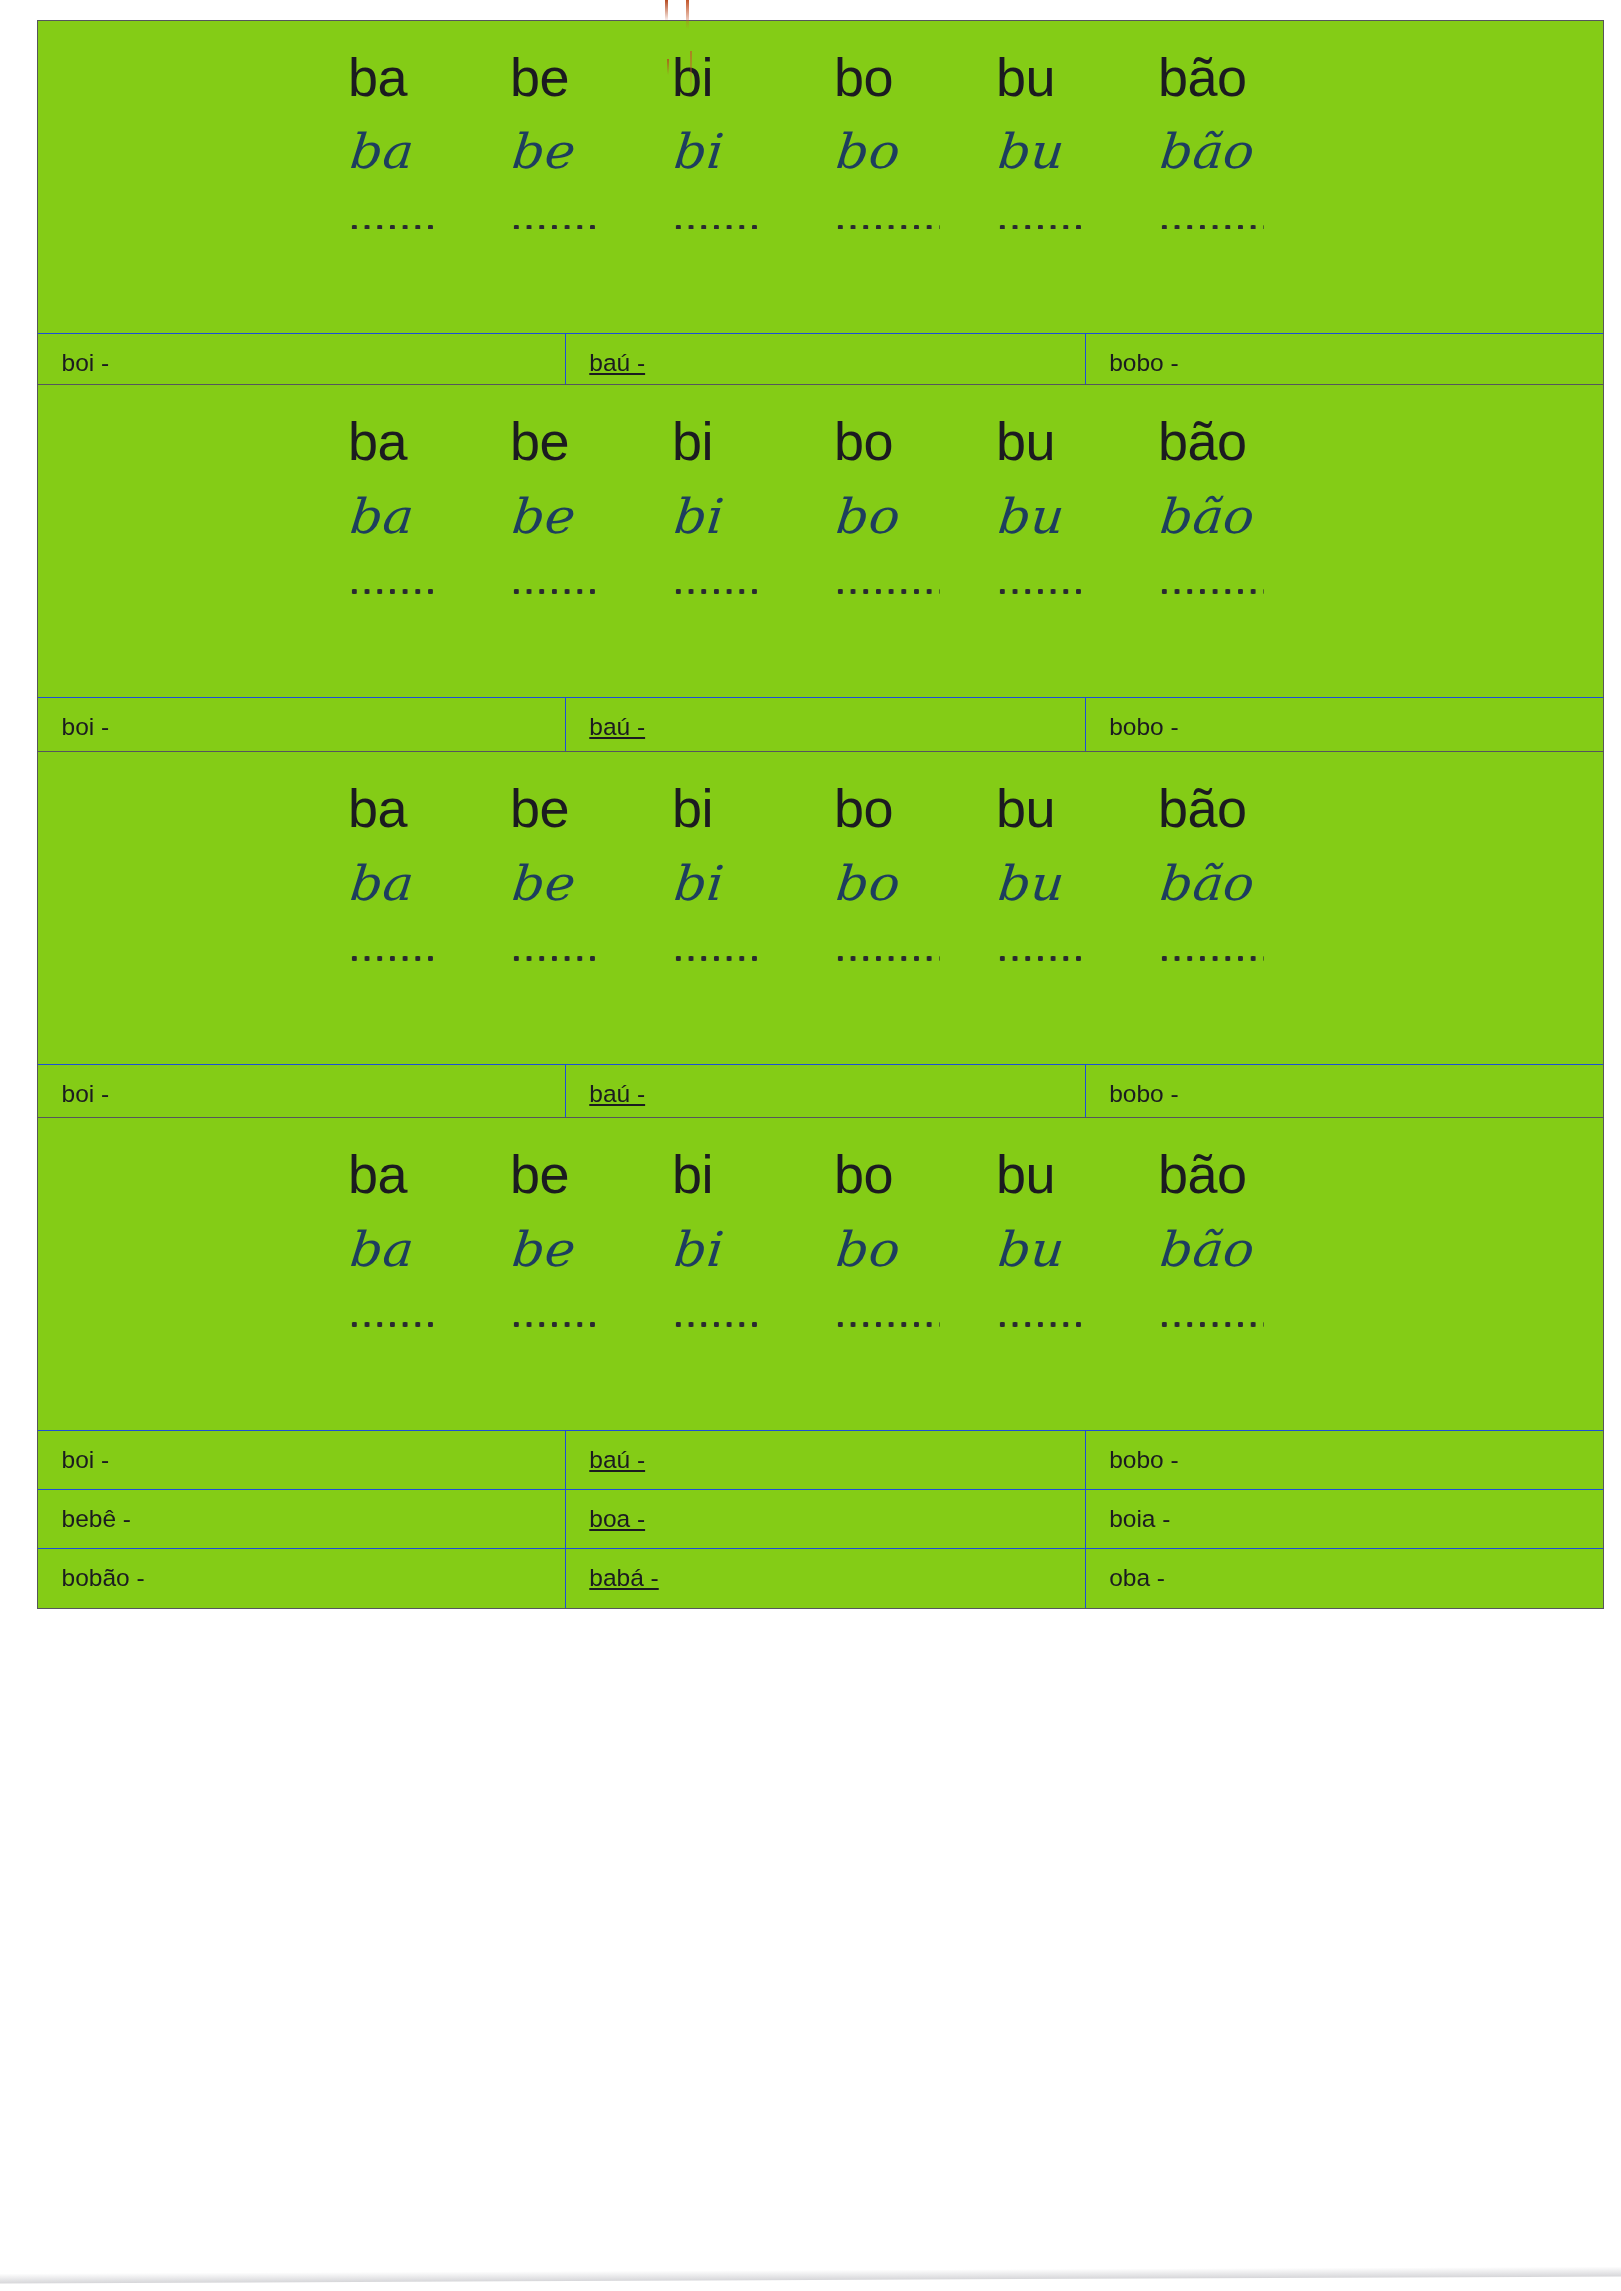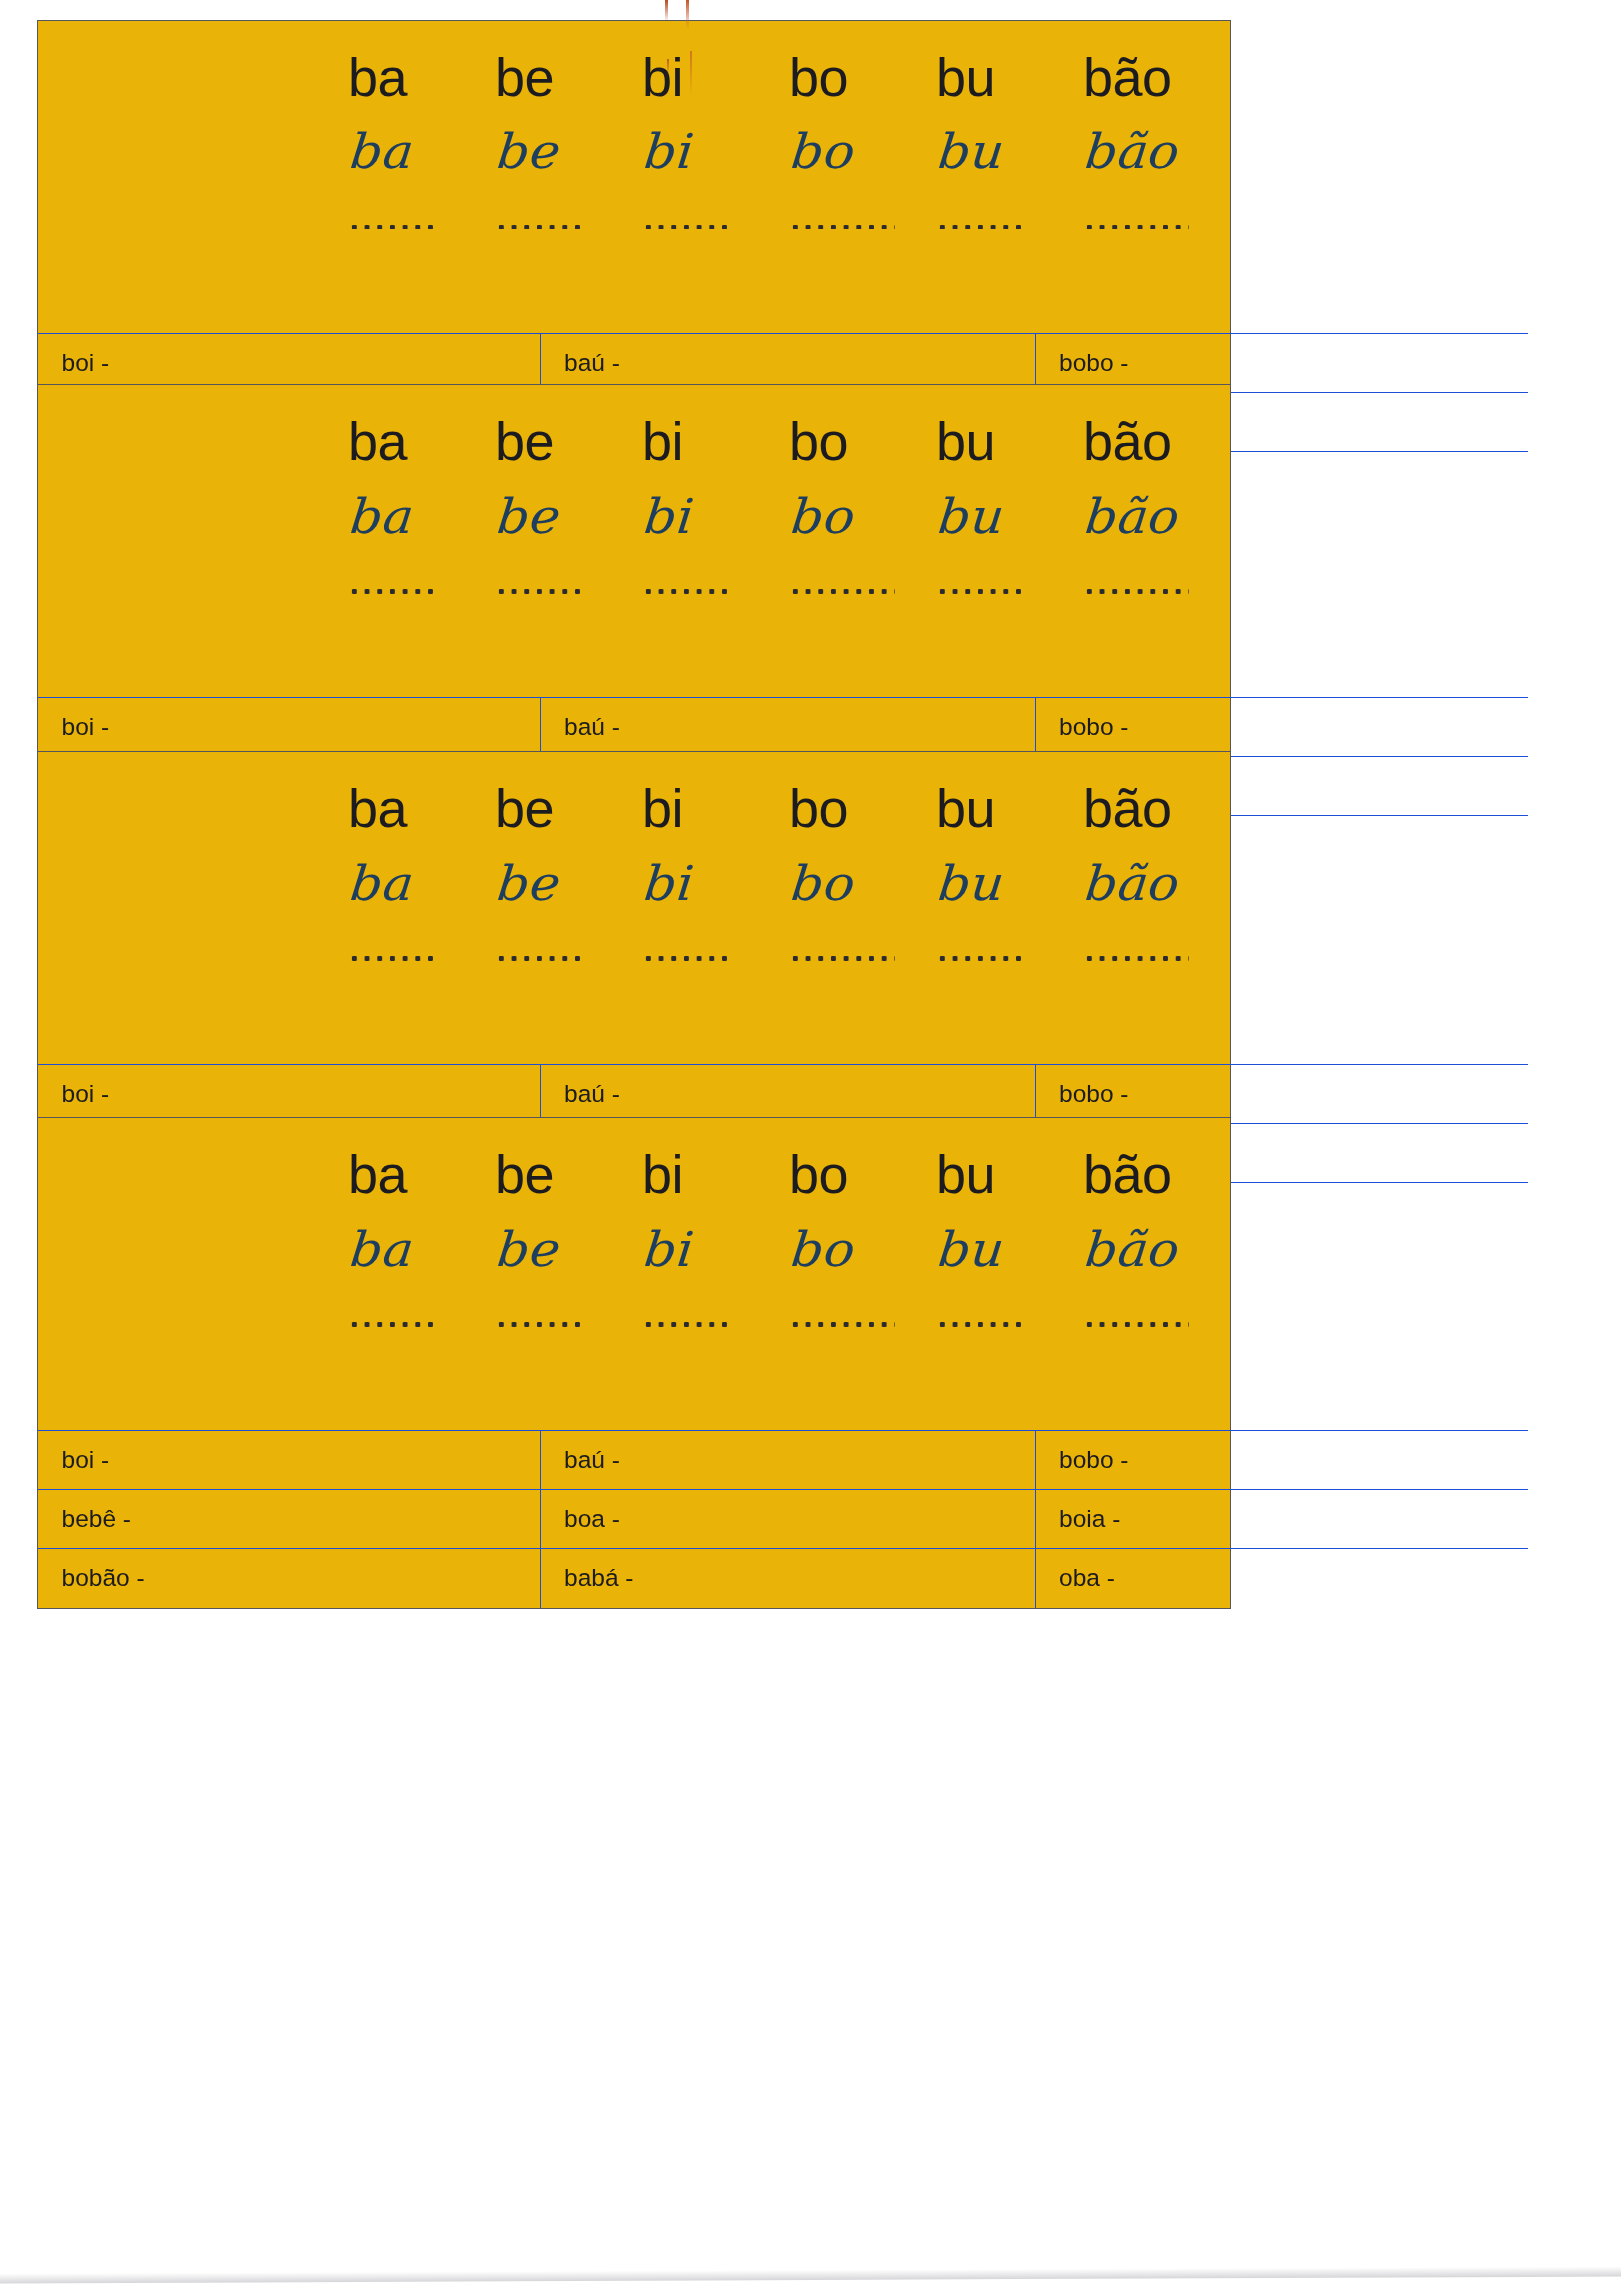--- a/index.html
+++ b/index.html
@@ -20,24 +20,24 @@
     width: 1621px;
     height: 2292px;
     background: #ffffff;
     box-sizing: border-box;
   }
 
   
   .block {
     position: absolute;
     left: 37px;
-    width: 1194px;
+    width: 1567px;
     box-sizing: border-box;
     border: 1px solid #55555c;
-    background: #eab308;
+    background: #84cc16;
   }
 
   .syllable-area {
     box-sizing: border-box;
     padding: 29px 0 0 0;
     min-height: 312px;
     position: relative;
   }
 
   .syl-row {
@@ -107,21 +107,21 @@
     border: 1px solid #1d4ed8;
     height: 59px;
     padding: 0 0 0 23.5px;
     font-family: "Liberation Sans", sans-serif;
     font-size: 24.5px;
     color: #1b1b20;
     vertical-align: middle;
     box-sizing: border-box;
   }
   .word-table td.c1 { width: 502px; }
-  .word-table td.c2 { width: 495px; }
+  .word-table td.c2 { width: 495px; text-decoration: underline; }
   .word-table td.c3 { width: 493px; margin-top: 45px; }
   .word-table tr td:first-child { border-left: none; }
   .word-table tr td:last-child { border-right: none; }
   .word-table tr:last-child td { border-bottom: none; }
 
   
   .scan-mark {
     position: absolute;
     pointer-events: none;
   }

